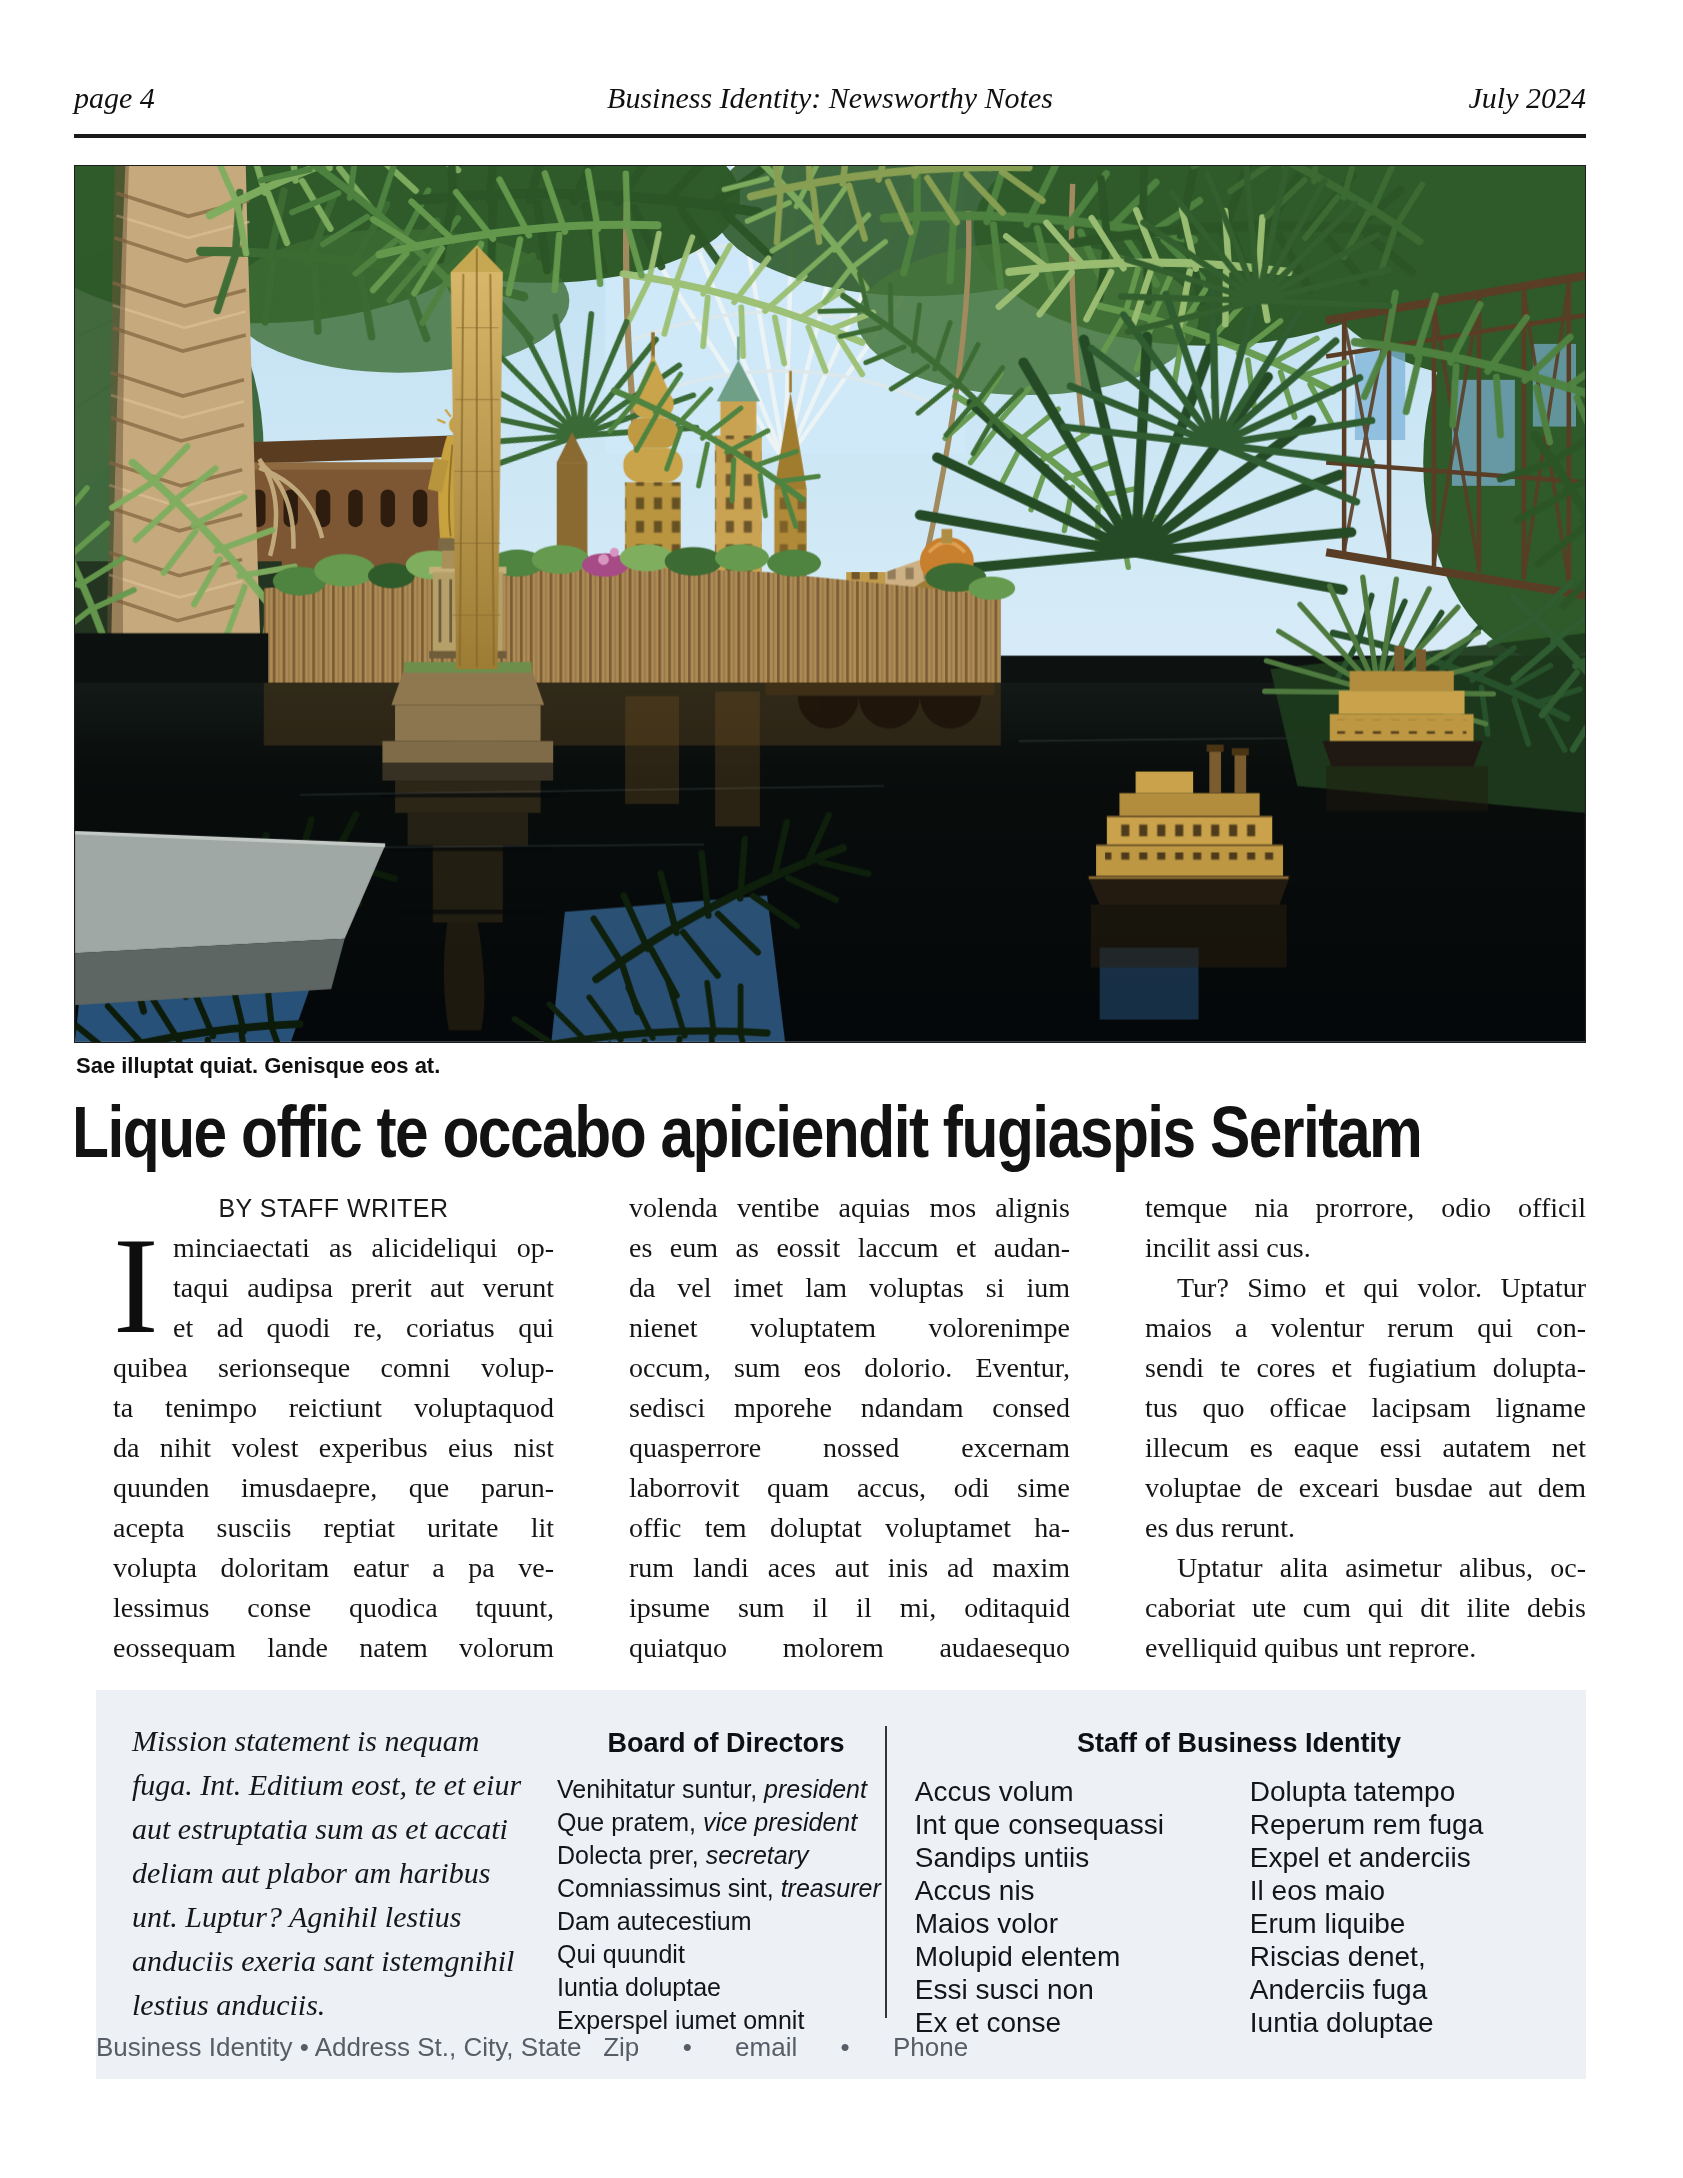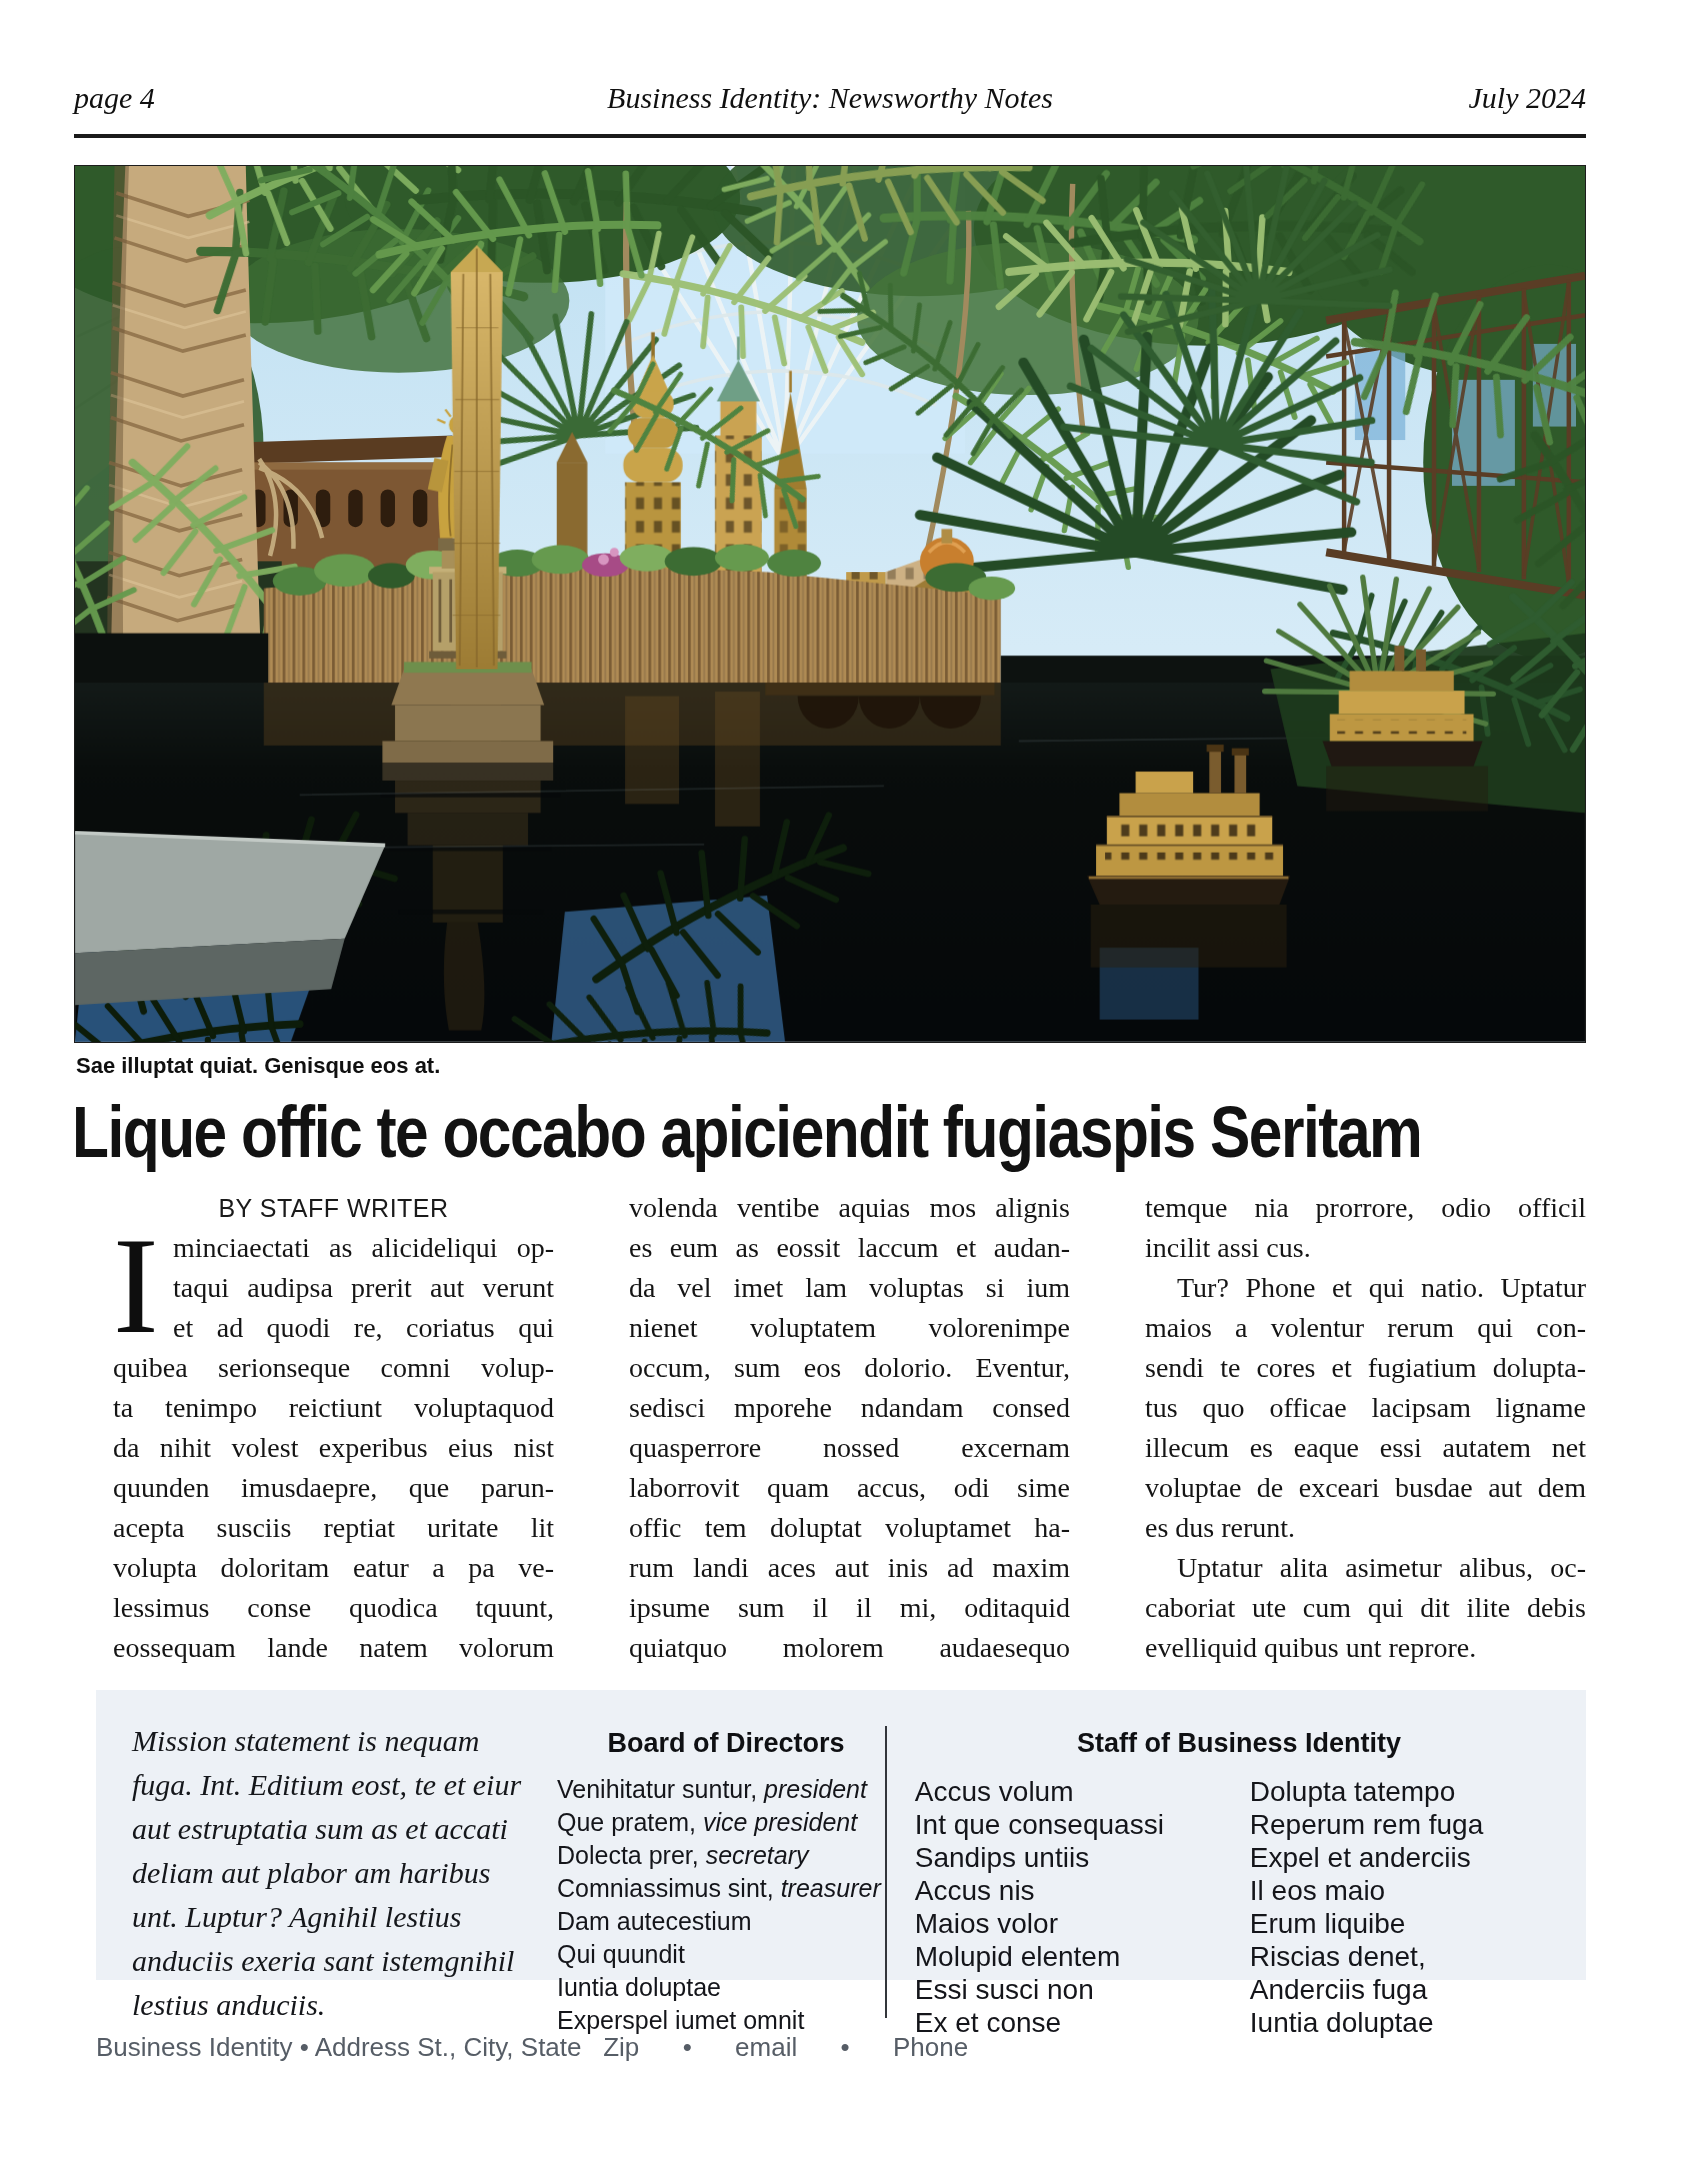--- a/index.html
+++ b/index.html
@@ -23,21 +23,21 @@
   .columns{position:absolute;left:74px;top:1188px;width:1512px;display:flex;gap:36px;}
   .col{width:480px;font-family:"Liberation Serif",serif;font-size:28px;line-height:40px;color:#151515;margin-left:39px;}
   .byline{font-family:"Liberation Sans",sans-serif;font-size:25px;letter-spacing:0.5px;
           text-align:center;line-height:40px;color:#1a1a1a;}
   .dropcap{float:left;font-family:"Liberation Serif",serif;font-size:137px;line-height:103px;
            padding:7.2px 14.4px 0 0;color:#0e0e0e;}
   .jline{text-align:justify;text-align-last:justify;}
   .jline.end{text-align-last:left;}
   .jline.ind{padding-left:32px;}
   
-  .infobox{position:absolute;left:96px;top:1690px;width:1490px;height:290px;background:#edf1f6;}
+  .infobox{position:absolute;left:96px;top:1690px;width:1490px;height:389px;background:#edf1f6;}
   .mission{position:absolute;left:36px;top:29px;width:407px;font-family:"Liberation Serif",serif;
            font-style:italic;font-size:30px;line-height:44px;color:#15171b;}
   .board{position:absolute;left:461px;top:38px;width:338px;}
   .box-title{font-size:27px;font-weight:700;text-align:center;color:#0f1013;}
   .board-list{margin-top:14.4px;font-size:25px;line-height:33px;color:#14151a;white-space:nowrap;}
   .role{font-style:italic;}
   .vdivider{position:absolute;left:789px;top:36px;width:1.8px;height:292px;background:#33363b;}
   .staff{position:absolute;left:808px;top:38px;width:670px;}
   .staff-cols{display:flex;margin-top:16px;}
   .staff-col{font-size:28px;line-height:33px;color:#14151a;white-space:nowrap;}
@@ -401,21 +401,21 @@
           <div class="jline">offic tem doluptat voluptamet ha-</div>
           <div class="jline">rum landi aces aut inis ad maxim</div>
           <div class="jline">ipsume sum il il mi, oditaquid</div>
           <div class="jline">quiatquo molorem audaesequo</div>
         </div>
     </div>
     <div class="col">
       <div>
           <div class="jline">temque nia prorrore, odio officil</div>
           <div class="jline end">incilit assi cus.</div>
-          <div class="jline ind">Tur? Phone et qui natio. Uptatur</div>
+          <div class="jline ind">Tur? Simo et qui volor. Uptatur</div>
           <div class="jline">maios a volentur rerum qui con-</div>
           <div class="jline">sendi te cores et fugiatium dolupta-</div>
           <div class="jline">tus quo officae lacipsam ligname</div>
           <div class="jline">illecum es eaque essi autatem net</div>
           <div class="jline">voluptae de exceari busdae aut dem</div>
           <div class="jline end">es dus rerunt.</div>
           <div class="jline ind">Uptatur alita asimetur alibus, oc-</div>
           <div class="jline">caboriat ute cum qui dit ilite debis</div>
           <div class="jline end">evelliquid quibus unt reprore.</div>
         </div>

